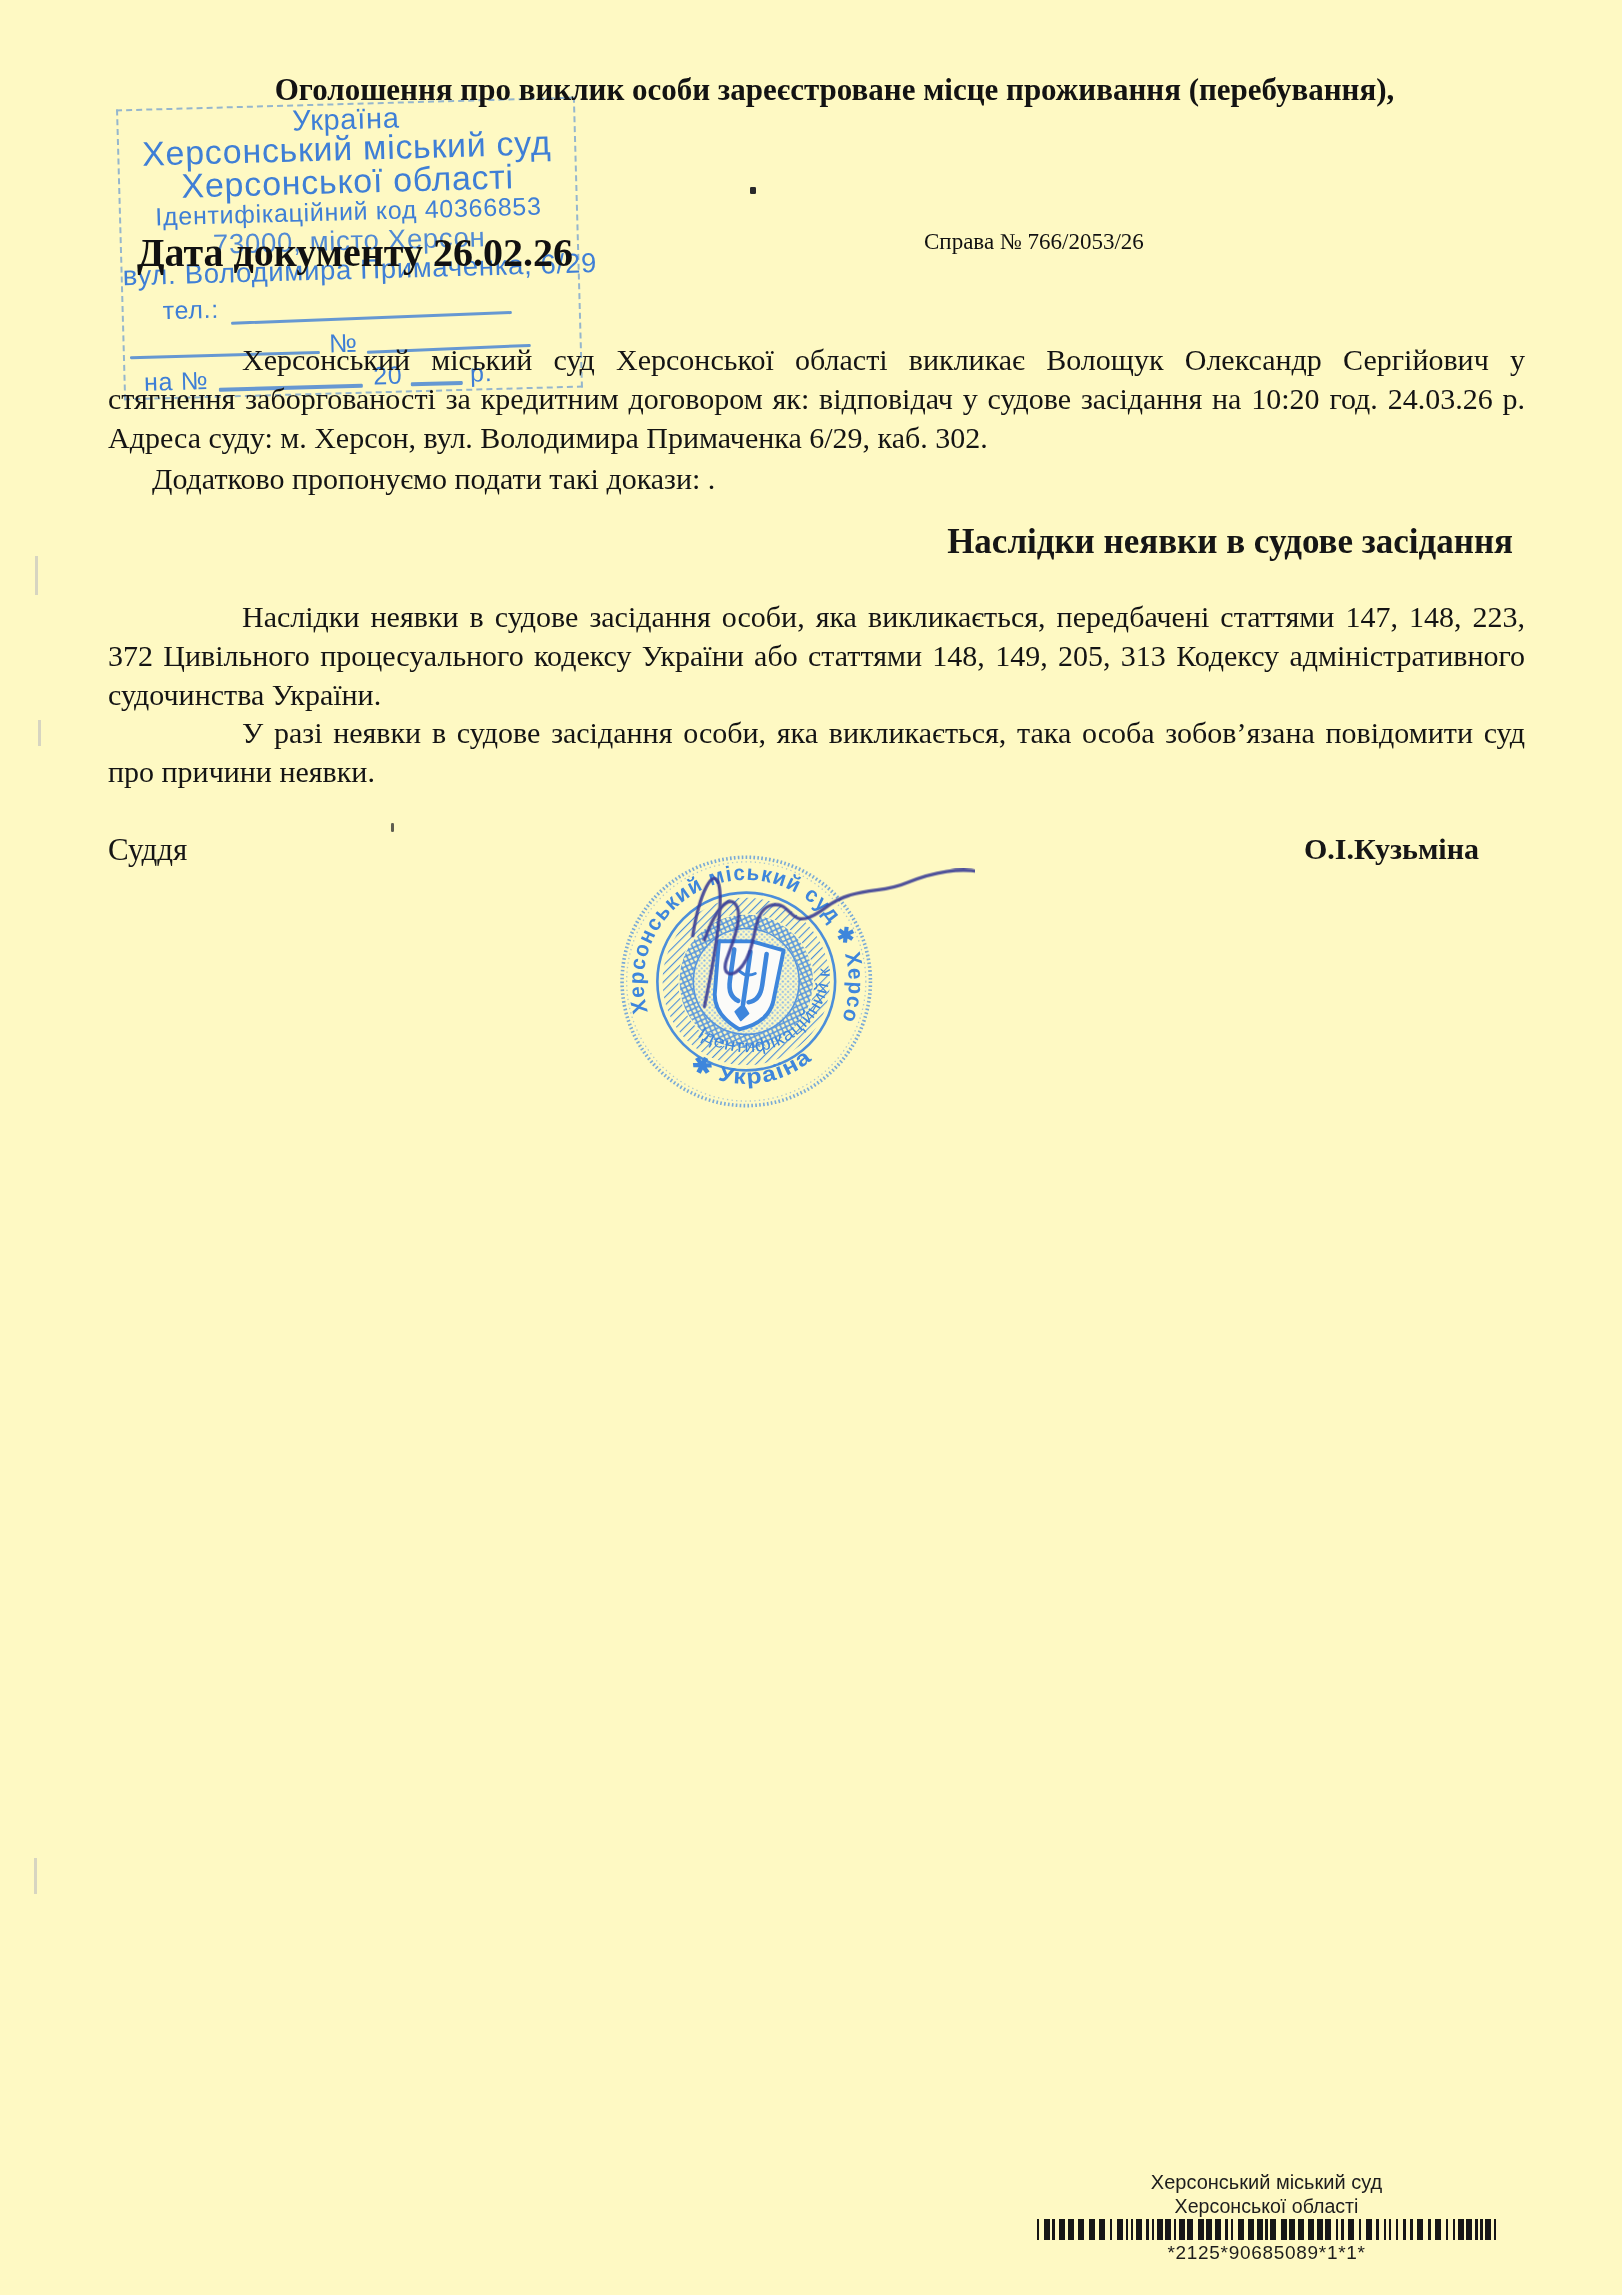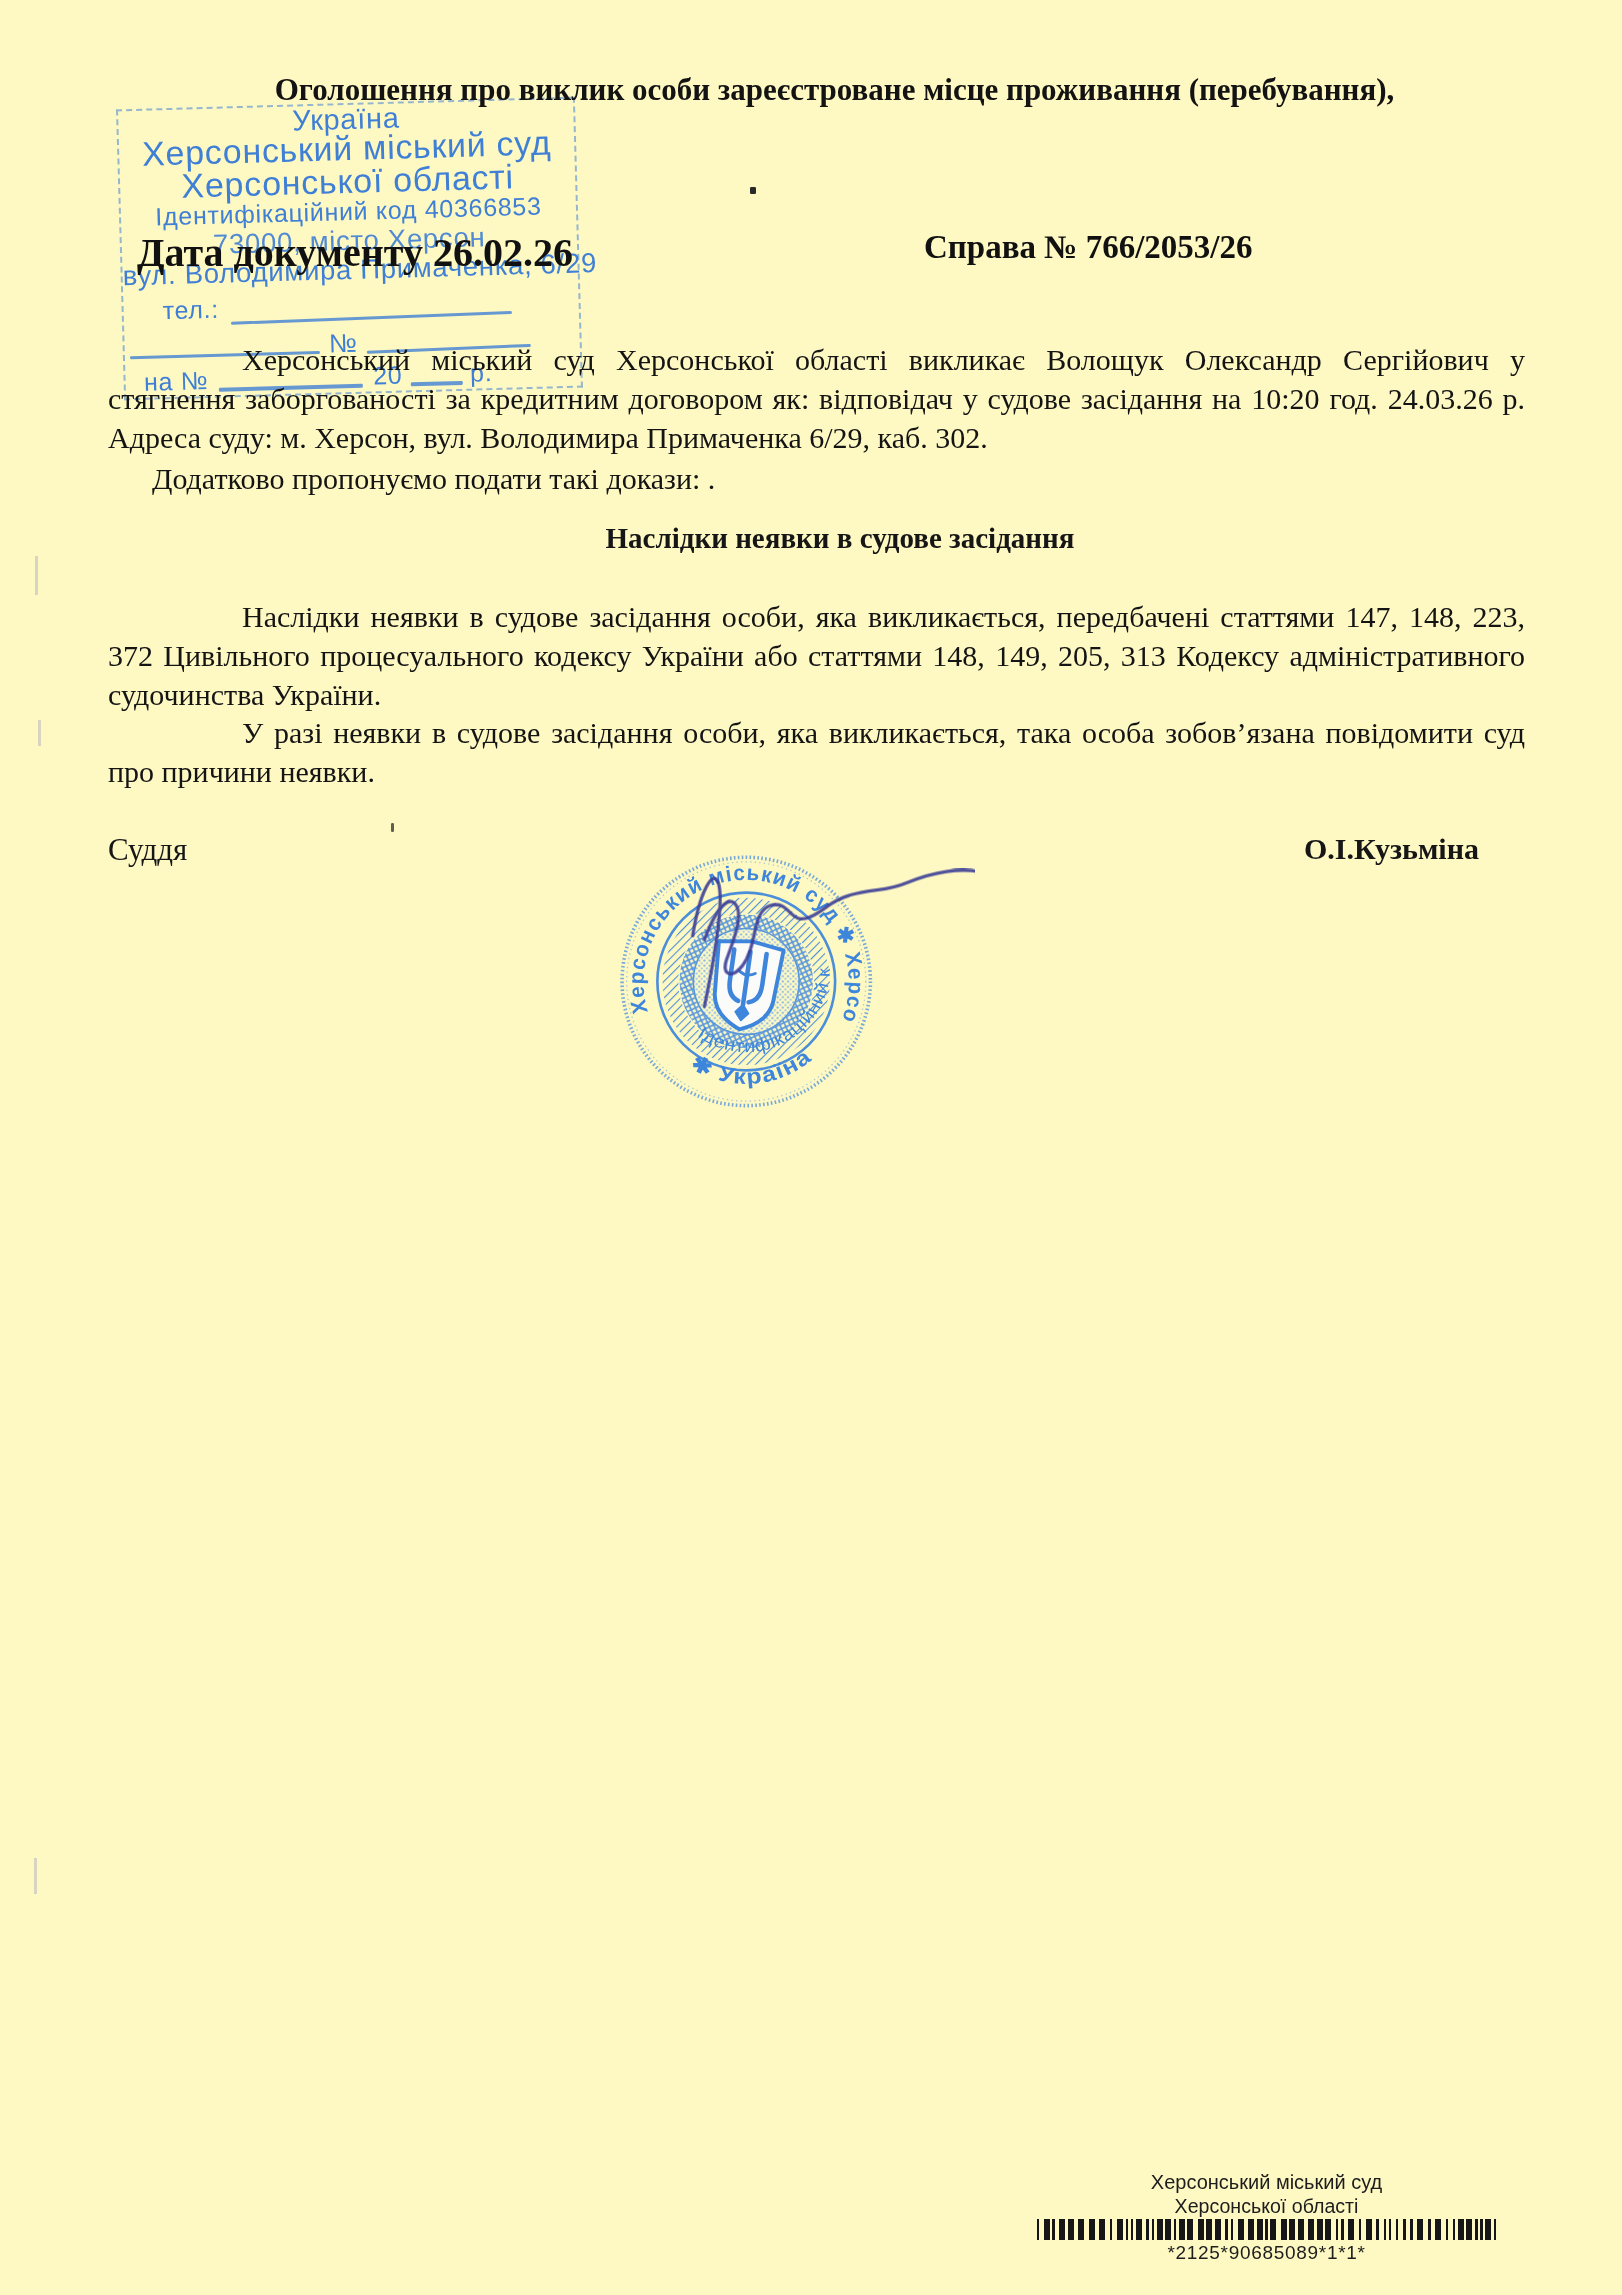--- a/index.html
+++ b/index.html
@@ -21,29 +21,29 @@
   .s-idcode{font-size:25px;line-height:27.5px;}
   .s-addr1{font-size:27.5px;line-height:29px;opacity:.9;}
   .s-addr2{font-size:27.5px;line-height:30px;}
   .s-phone{font-size:25px;line-height:41px;text-align:left;padding-left:39px;display:flex;align-items:flex-end;}
   .s-num{font-size:26px;line-height:34px;display:flex;align-items:flex-end;}
   .s-ref{font-size:25px;line-height:33px;display:flex;align-items:flex-end;text-align:left;}
   .b-line{display:inline-block;height:3.3px;background:rgba(64,128,214,.8);border-radius:1.3px;}
 
   
   .date-label{position:absolute;left:137px;top:229px;font-weight:bold;font-size:40px;color:#111;z-index:3;}
-  .case-label{position:absolute;left:924px;top:229px;font-weight:bold;font-size:33px;color:#111;z-index:3;text-align:center;}
+  .case-label{position:absolute;left:924px;top:229px;font-weight:normal;font-size:23px;color:#111;z-index:3;text-align:center;}
 
   
   .body-par{position:absolute;left:108px;width:1417px;font-size:30px;line-height:39px;color:#141414;
     text-align:justify;z-index:2;}
   .p1{top:340px;text-indent:134px;}
   .p2{top:459px;text-align:left;padding-left:44px;}
-  .section-heading{position:absolute;left:120px;top:522px;width:1417px;text-align:center;padding-left:23px;
-    box-sizing:border-box;font-weight:bold;font-size:29px;z-index:2;}
+  .section-heading{position:absolute;left:96px;top:522px;width:1417px;text-align:right;padding-left:23px;
+    box-sizing:border-box;font-weight:bold;font-size:35px;z-index:2;}
   .p3{top:597px;text-indent:134px;}
   .p4{top:713px;text-indent:134px;}
 
   .judge-row{position:absolute;left:108px;top:832px;width:1417px;display:flex;
     justify-content:space-between;font-size:31px;z-index:2;}
   .judge-name{padding-right:46px;font-weight:bold;font-size:30px;}
 
   
   .seal-wrap{position:absolute;left:609px;top:844px;width:366px;height:288px;z-index:1;}
 

